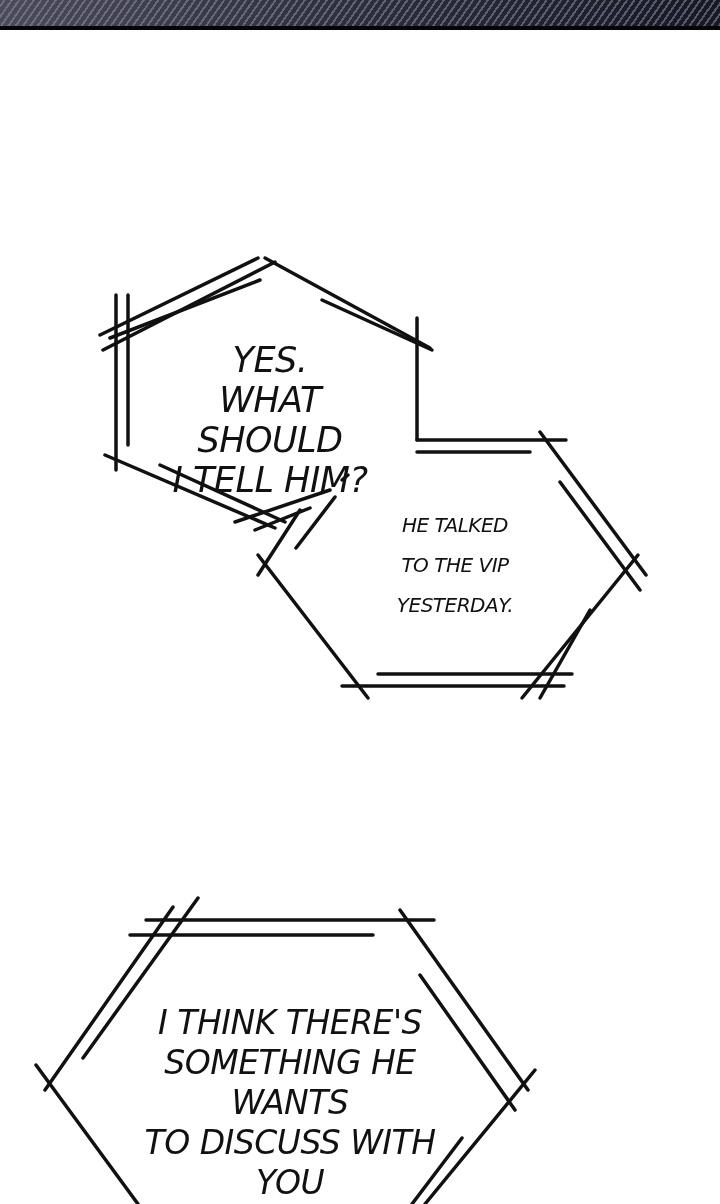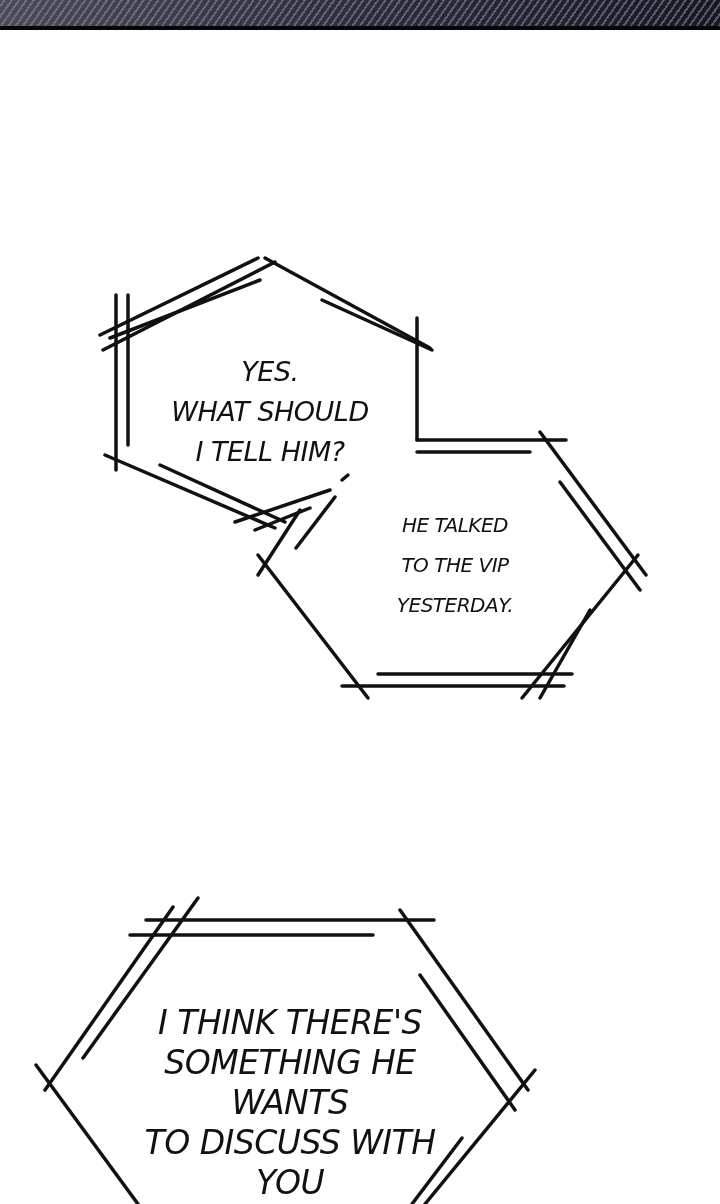--- a/index.html
+++ b/index.html
@@ -18,21 +18,21 @@
   .bubble-text {
     position: absolute;
     font-family: "DejaVu Sans", sans-serif;
     font-style: italic;
     color: #111;
     text-align: center;
     letter-spacing: -0.5px;
     line-height: 1.3;
     white-space: pre-line;
   }
-  #t1 { left: 160px; top: 352px; width: 220px; font-size: 27px; line-height: 40px; }
+  #t1 { left: 160px; top: 340px; width: 220px; font-size: 35px; line-height: 40px; }
   #t2 { left: 355px; top: 505px; width: 200px; font-size: 20px; line-height: 40px; }
   #t3 { left: 110px; top: 1003px; width: 360px; font-size: 33px; line-height: 40px; }
 </style>
 </head>
 <body>
 
 <div class="top-band"></div>
 <div class="top-band-edge"></div>
 
 <svg class="art" width="720" height="1204" viewBox="0 0 720 1204" stroke="#111" stroke-width="3.5" stroke-linecap="round" fill="none">

